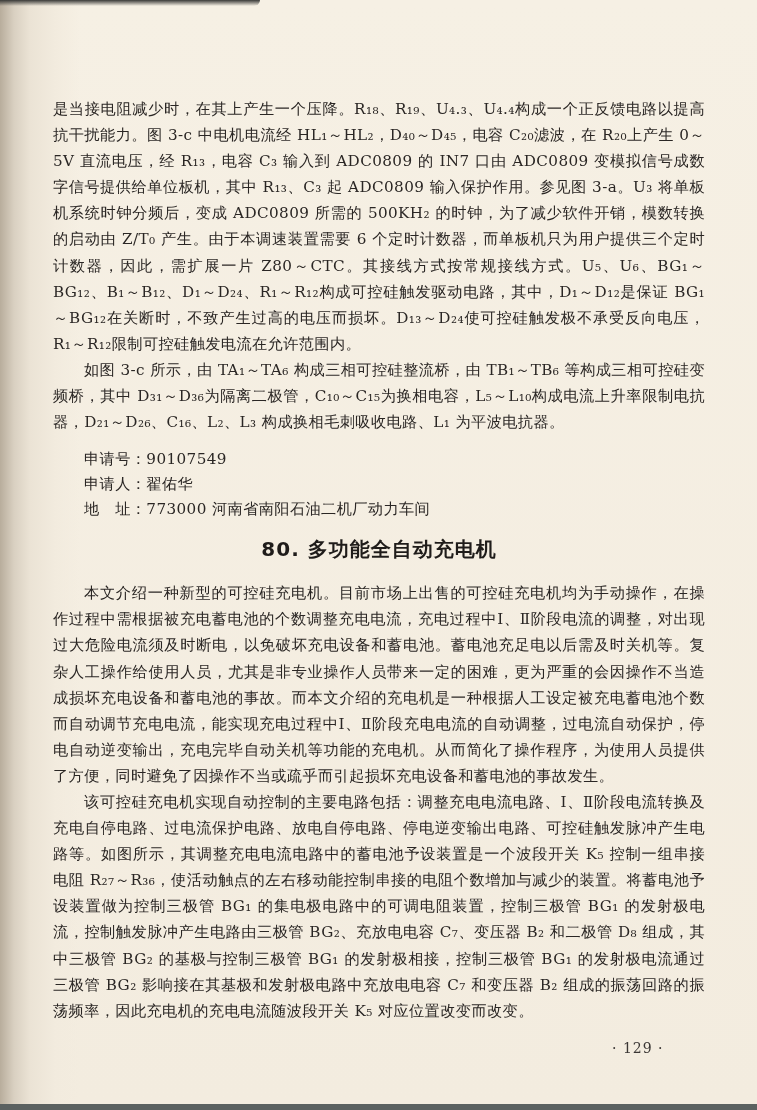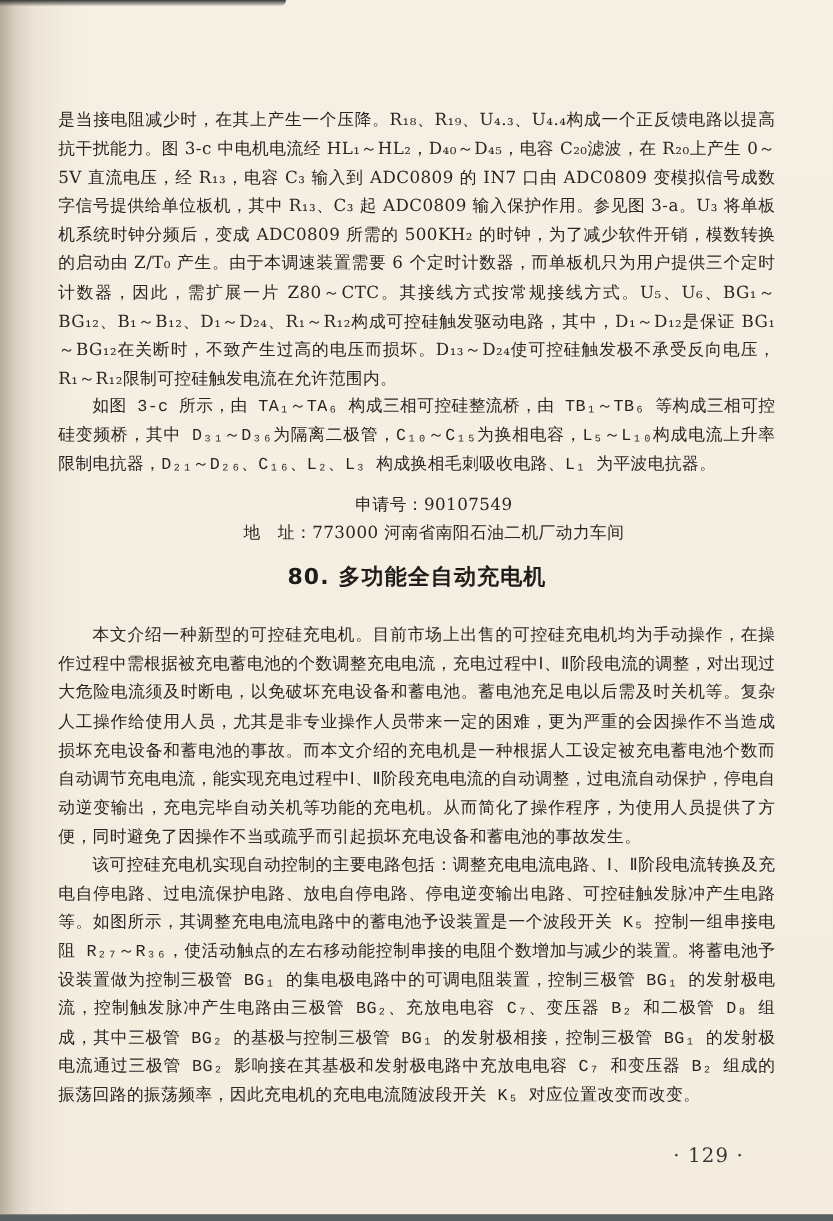--- a/index.html
+++ b/index.html
@@ -30,54 +30,57 @@
     background: #5b6160;
   }
   .content {
     position: absolute; left: 53px; top: 96px; width: 652px;
     color: #2a2624;
     font-size: 15.2px;
     line-height: 26.1px;
     letter-spacing: 0.4px;
   }
   .para { margin: 0; text-align: justify; text-indent: 0; }
-  .para.indent { text-indent: 31px; font-family: Liberation Mono, monospace; }
+  .para.indent { text-indent: 31px; }
   .meta { margin: 0; padding-left: 31px; line-height: 25px; }
-  .meta-block { margin-top: 12px; text-align: center; }
+  .meta-block { margin-top: 12px; }
   .title {
-    margin: 12px 0 26px 0;
+    margin: 12px 0 16px 0;
     text-align: center;
     font-family: "DejaVu Sans", "Liberation Sans", sans-serif;
     font-weight: bold;
     font-size: 20px;
     letter-spacing: 1px;
     line-height: 30px;
     color: #1f1c1a;
   }
   .page-number {
     position: absolute; left: 612px; top: 1040px;
-    font-size: 18px; color: #3a3634; letter-spacing: 1px;
+    font-size: 14px; color: #3a3634; letter-spacing: 1px;
   }
 </style>
 </head>
 <body>
 
 <div class="page">
   <div class="top-shadow"></div>
   <div class="right-edge"></div>
 
   <div class="content">
     <p class="para">是当接电阻减少时，在其上产生一个压降。R₁₈、R₁₉、U₄.₃、U₄.₄构成一个正反馈电路以提高抗干扰能力。图 3-c 中电机电流经 HL₁～HL₂，D₄₀～D₄₅，电容 C₂₀滤波，在 R₂₀上产生 0～5V 直流电压，经 R₁₃，电容 C₃ 输入到 ADC0809 的 IN7 口由 ADC0809 变模拟信号成数字信号提供给单位板机，其中 R₁₃、C₃ 起 ADC0809 输入保护作用。参见图 3-a。U₃ 将单板机系统时钟分频后，变成 ADC0809 所需的 500KH₂ 的时钟，为了减少软件开销，模数转换的启动由 Z/T₀ 产生。由于本调速装置需要 6 个定时计数器，而单板机只为用户提供三个定时计数器，因此，需扩展一片 Z80～CTC。其接线方式按常规接线方式。U₅、U₆、BG₁～BG₁₂、B₁～B₁₂、D₁～D₂₄、R₁～R₁₂构成可控硅触发驱动电路，其中，D₁～D₁₂是保证 BG₁～BG₁₂在关断时，不致产生过高的电压而损坏。D₁₃～D₂₄使可控硅触发极不承受反向电压，R₁～R₁₂限制可控硅触发电流在允许范围内。</p>
     <p class="para indent">如图 3-c 所示，由 TA₁～TA₆ 构成三相可控硅整流桥，由 TB₁～TB₆ 等构成三相可控硅变频桥，其中 D₃₁～D₃₆为隔离二极管，C₁₀～C₁₅为换相电容，L₅～L₁₀构成电流上升率限制电抗器，D₂₁～D₂₆、C₁₆、L₂、L₃ 构成换相毛刺吸收电路、L₁ 为平波电抗器。</p>
 
     <div class="meta-block">
       <p class="meta">
         <span>申请号：</span><span>90107549</span>
       </p>
       <p class="meta">
+        <span>申请人：</span><span>翟佑华</span>
+      </p>
+      <p class="meta">
         <span>地　址：</span><span>773000 河南省南阳石油二机厂动力车间</span>
       </p>
     </div>
 
     <h2 class="title">80. 多功能全自动充电机</h2>
 
     <p class="para indent">本文介绍一种新型的可控硅充电机。目前市场上出售的可控硅充电机均为手动操作，在操作过程中需根据被充电蓄电池的个数调整充电电流，充电过程中Ⅰ、Ⅱ阶段电流的调整，对出现过大危险电流须及时断电，以免破坏充电设备和蓄电池。蓄电池充足电以后需及时关机等。复杂人工操作给使用人员，尤其是非专业操作人员带来一定的困难，更为严重的会因操作不当造成损坏充电设备和蓄电池的事故。而本文介绍的充电机是一种根据人工设定被充电蓄电池个数而自动调节充电电流，能实现充电过程中Ⅰ、Ⅱ阶段充电电流的自动调整，过电流自动保护，停电自动逆变输出，充电完毕自动关机等功能的充电机。从而简化了操作程序，为使用人员提供了方便，同时避免了因操作不当或疏乎而引起损坏充电设备和蓄电池的事故发生。</p>
     <p class="para indent">该可控硅充电机实现自动控制的主要电路包括：调整充电电流电路、Ⅰ、Ⅱ阶段电流转换及充电自停电路、过电流保护电路、放电自停电路、停电逆变输出电路、可控硅触发脉冲产生电路等。如图所示，其调整充电电流电路中的蓄电池予设装置是一个波段开关 K₅ 控制一组串接电阻 R₂₇～R₃₆，使活动触点的左右移动能控制串接的电阻个数增加与减少的装置。将蓄电池予设装置做为控制三极管 BG₁ 的集电极电路中的可调电阻装置，控制三极管 BG₁ 的发射极电流，控制触发脉冲产生电路由三极管 BG₂、充放电电容 C₇、变压器 B₂ 和二极管 D₈ 组成，其中三极管 BG₂ 的基极与控制三极管 BG₁ 的发射极相接，控制三极管 BG₁ 的发射极电流通过三极管 BG₂ 影响接在其基极和发射极电路中充放电电容 C₇ 和变压器 B₂ 组成的振荡回路的振荡频率，因此充电机的充电电流随波段开关 K₅ 对应位置改变而改变。</p>
   </div>
 

